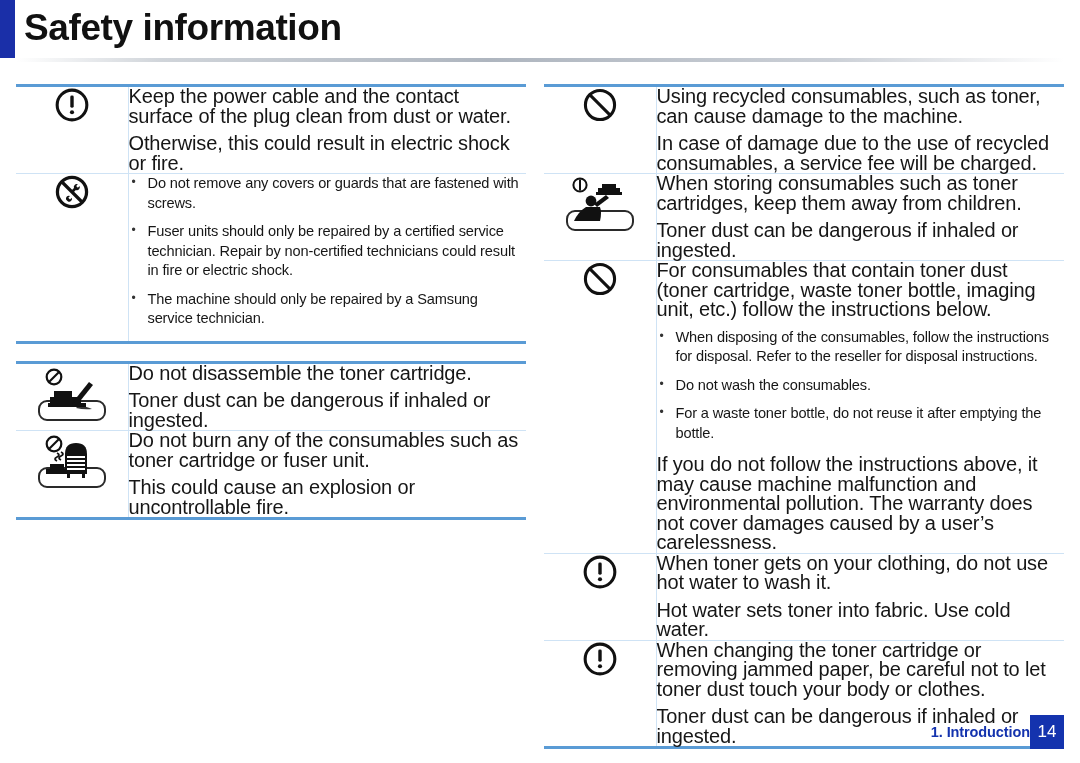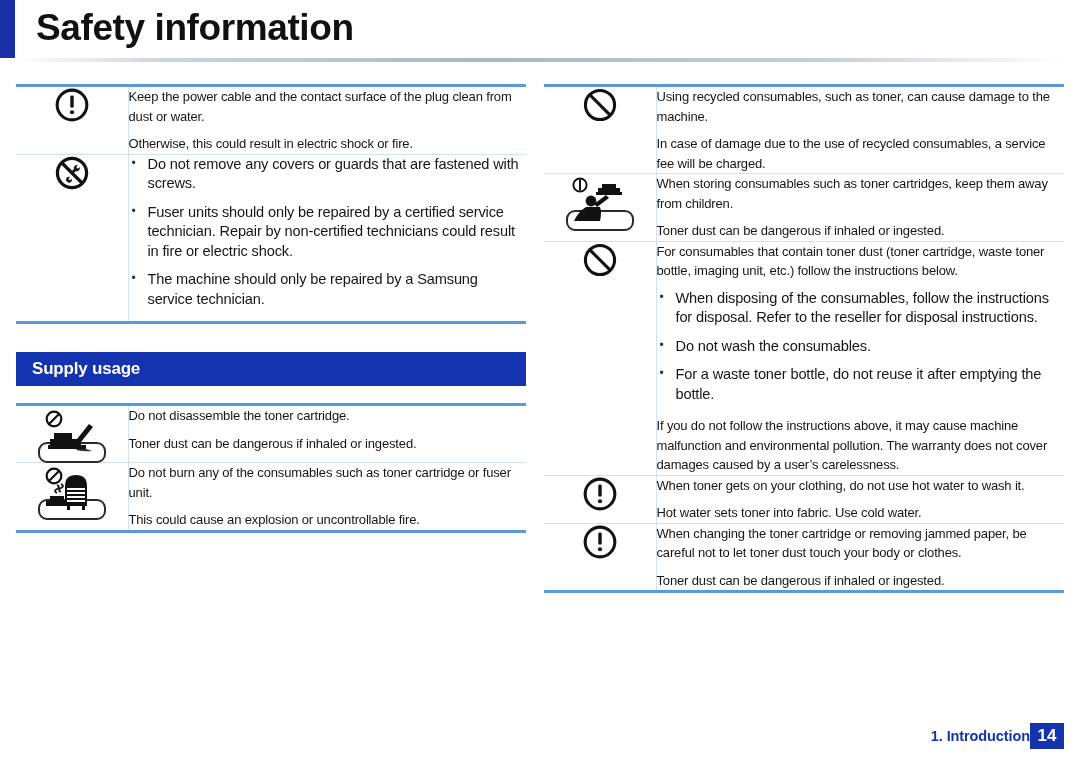--- a/index.html
+++ b/index.html
@@ -24,21 +24,21 @@
     width: 1080px; height: 60px;
   }
   .header-accent {
     position: absolute;
     left: 0; top: 0;
     width: 15px; height: 58px;
     background: #1a2fa8;
   }
   .page-title {
     position: absolute;
-    left: 36px; top: 2px;
+    left: 24px; top: 2px;
     font-size: 37px;
     font-weight: bold;
     letter-spacing: -0.4px;
     color: #111111;
     line-height: 52px;
     white-space: nowrap;
   }
   .header-rule {
     position: absolute;
     left: 16px; top: 58px;
@@ -72,21 +72,21 @@
     width: 112px;
     padding: 12px 0 14px 0;
     text-align: center;
     border-right: 1px solid #cfe3f5;
   }
   .cell-body {
     padding: 12px 4px 14px 14px;
   }
   .cell-body p {
     margin: 0 0 8px 0;
-    font-size: 13px;
+    font-size: 20px;
     line-height: 19.5px;
     color: #161616;
     letter-spacing: -0.15px;
   }
   .cell-body p:last-child { margin-bottom: 0; }
   .bullets { margin: 0; padding: 0; list-style: none; }
   .bullets li {
     position: relative;
     margin: 0 0 9px 0;
     padding-left: 19px;
@@ -158,25 +158,25 @@
     align-items: center;
     gap: 0;
   }
   .footer-label {
     font-size: 14.5px;
     font-weight: bold;
     color: #1433ae;
     letter-spacing: -0.1px;
   }
   .footer-page {
-    width: 34px; height: 26px;
+    width: 34px; height: 34px;
     background: #1433ae;
     color: #fff;
     font-size: 17px;
-    font-weight: bold;
+    font-weight: normal;
     display: flex;
     align-items: center;
     justify-content: center;
   }
 </style>
 </head>
 <body>
 
 <div class="page">
 
@@ -220,21 +220,20 @@
             <ul class="bullets">
               <li>Do not remove any covers or guards that are fastened with screws.</li>
               <li>Fuser units should only be repaired by a certified service technician. Repair by non-certified technicians could result in fire or electric shock.</li>
               <li>The machine should only be repaired by a Samsung service technician.</li>
             </ul>
           </td>
         </tr>
       </tbody>
     </table>
 
-    <div class="section-bar">Supply usage</div>
 
 
     <div class="caution-table-wrap">
       <table class="safety-table">
         <tbody>
           <tr>
             <td class="cell-icon">
               <span class="ico-box">
                 <svg width="64" height="52" viewBox="0 0 64 52">
                   <circle cx="14" cy="13" r="7.3" fill="none" stroke="#111" stroke-width="2.2"></circle>

